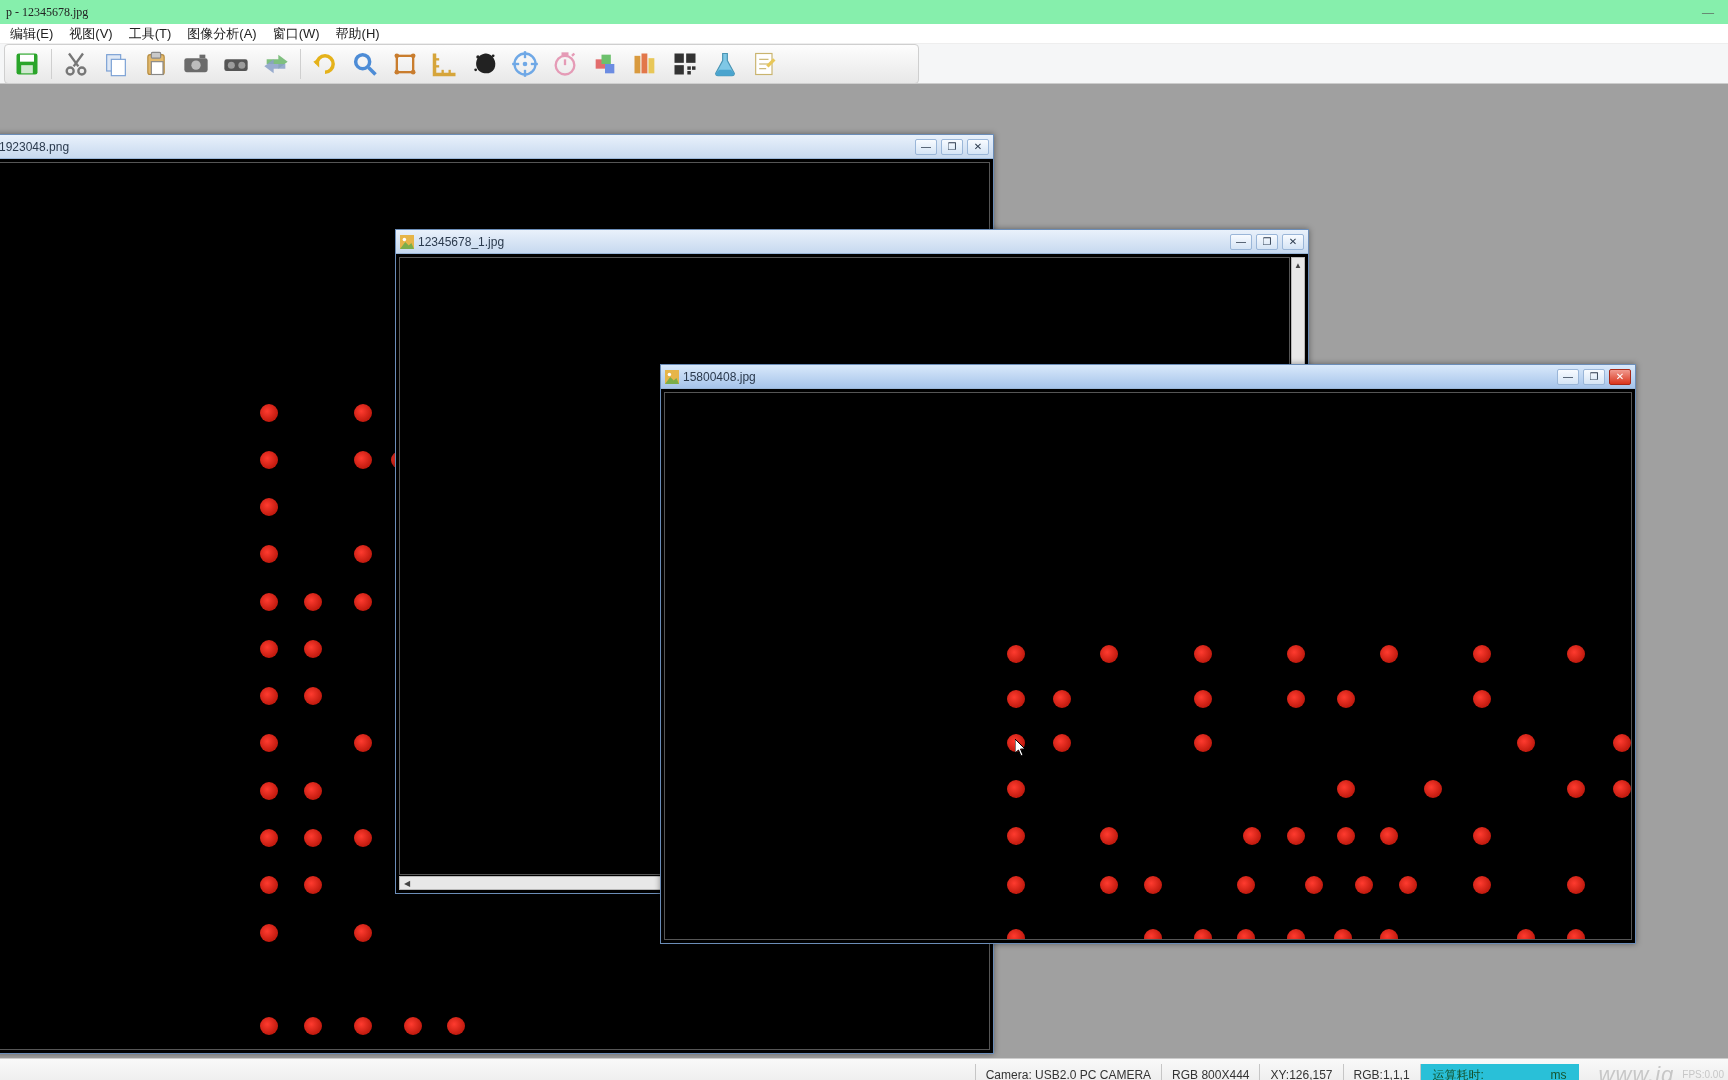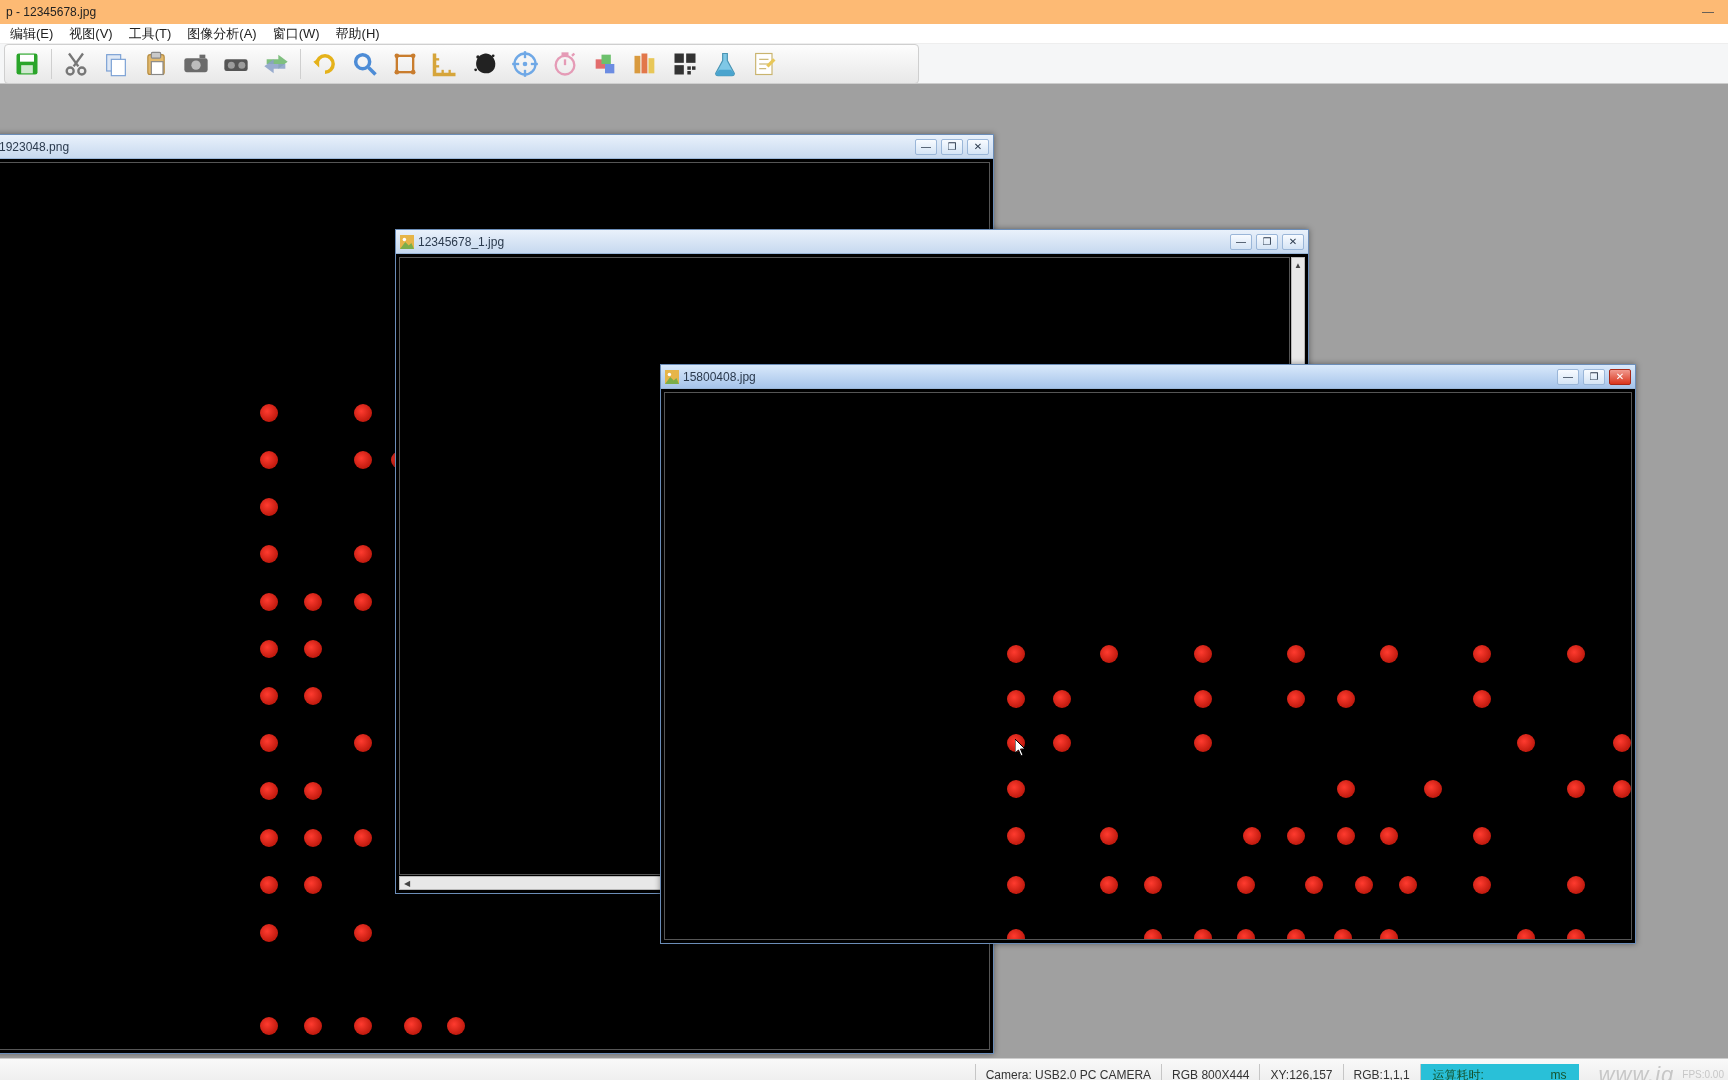--- a/index.html
+++ b/index.html
@@ -1,18 +1,18 @@
 <!DOCTYPE html>
 <html><head>
 <meta charset="utf-8">
 <style>
   * { box-sizing: border-box; margin: 0; padding: 0; }
   html, body { width: 1728px; height: 1080px; overflow: hidden; font-family: "Microsoft YaHei", Tahoma, sans-serif; font-size: 12px; background: #fff; }
   
-  .titlebar { height: 24px; background: #fdba74; display: flex; align-items: center; padding: 0 6px; color: #222; position: relative; }
+  .titlebar { height: 24px; background: #86efac; display: flex; align-items: center; padding: 0 6px; color: #222; position: relative; font-family: Liberation Serif, serif; }
   .titlebar .title-text { font-size: 12px; }
   .titlebar .win-btns { position: absolute; right: 0; top: 0; display: flex; }
   .titlebar .win-btns span { width: 40px; height: 24px; display: flex; align-items: center; justify-content: center; color: #555; }
   
   .menubar { height: 20px; background: #fff; display: flex; align-items: center; padding: 0 2px; color: #222; border-bottom: 1px solid #eee;}
   .menubar .menu-item { padding: 0 8px; font-size: 13px; line-height: 20px; cursor: default; }
   
   .toolbar { height: 40px; background: #f5f6f7; border-bottom: 1px solid #ccc; display: flex; align-items: center; padding: 0 4px; gap: 2px; }
   .toolbar .tool-wrap { width: 915px; height: 40px; background: linear-gradient(#fdfdfd,#e8e8e8); border:1px solid #cfcfcf; border-radius:4px; display:flex; align-items:center; padding:0 4px; gap:4px; }
   .toolbar .tbtn { width: 36px; height: 34px; display: flex; align-items: center; justify-content: center; border:1px solid transparent; border-radius:3px; }

